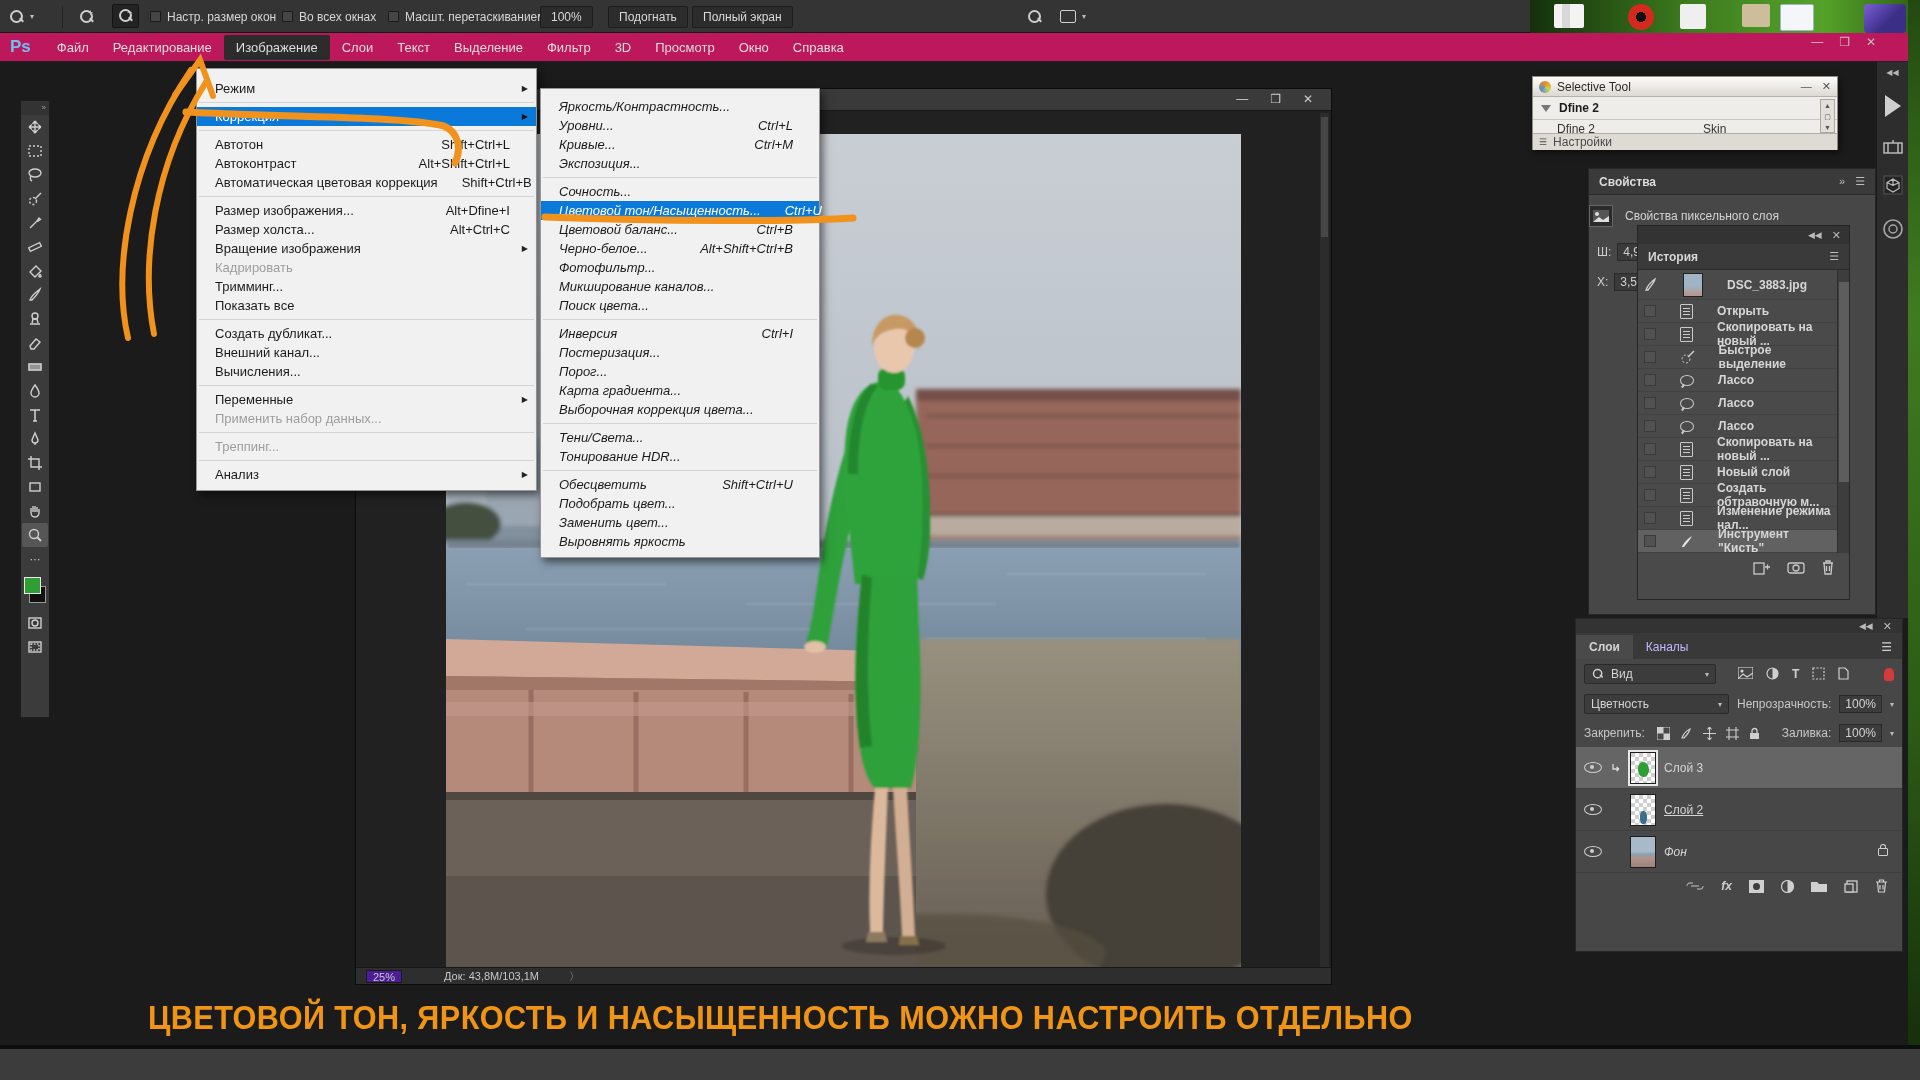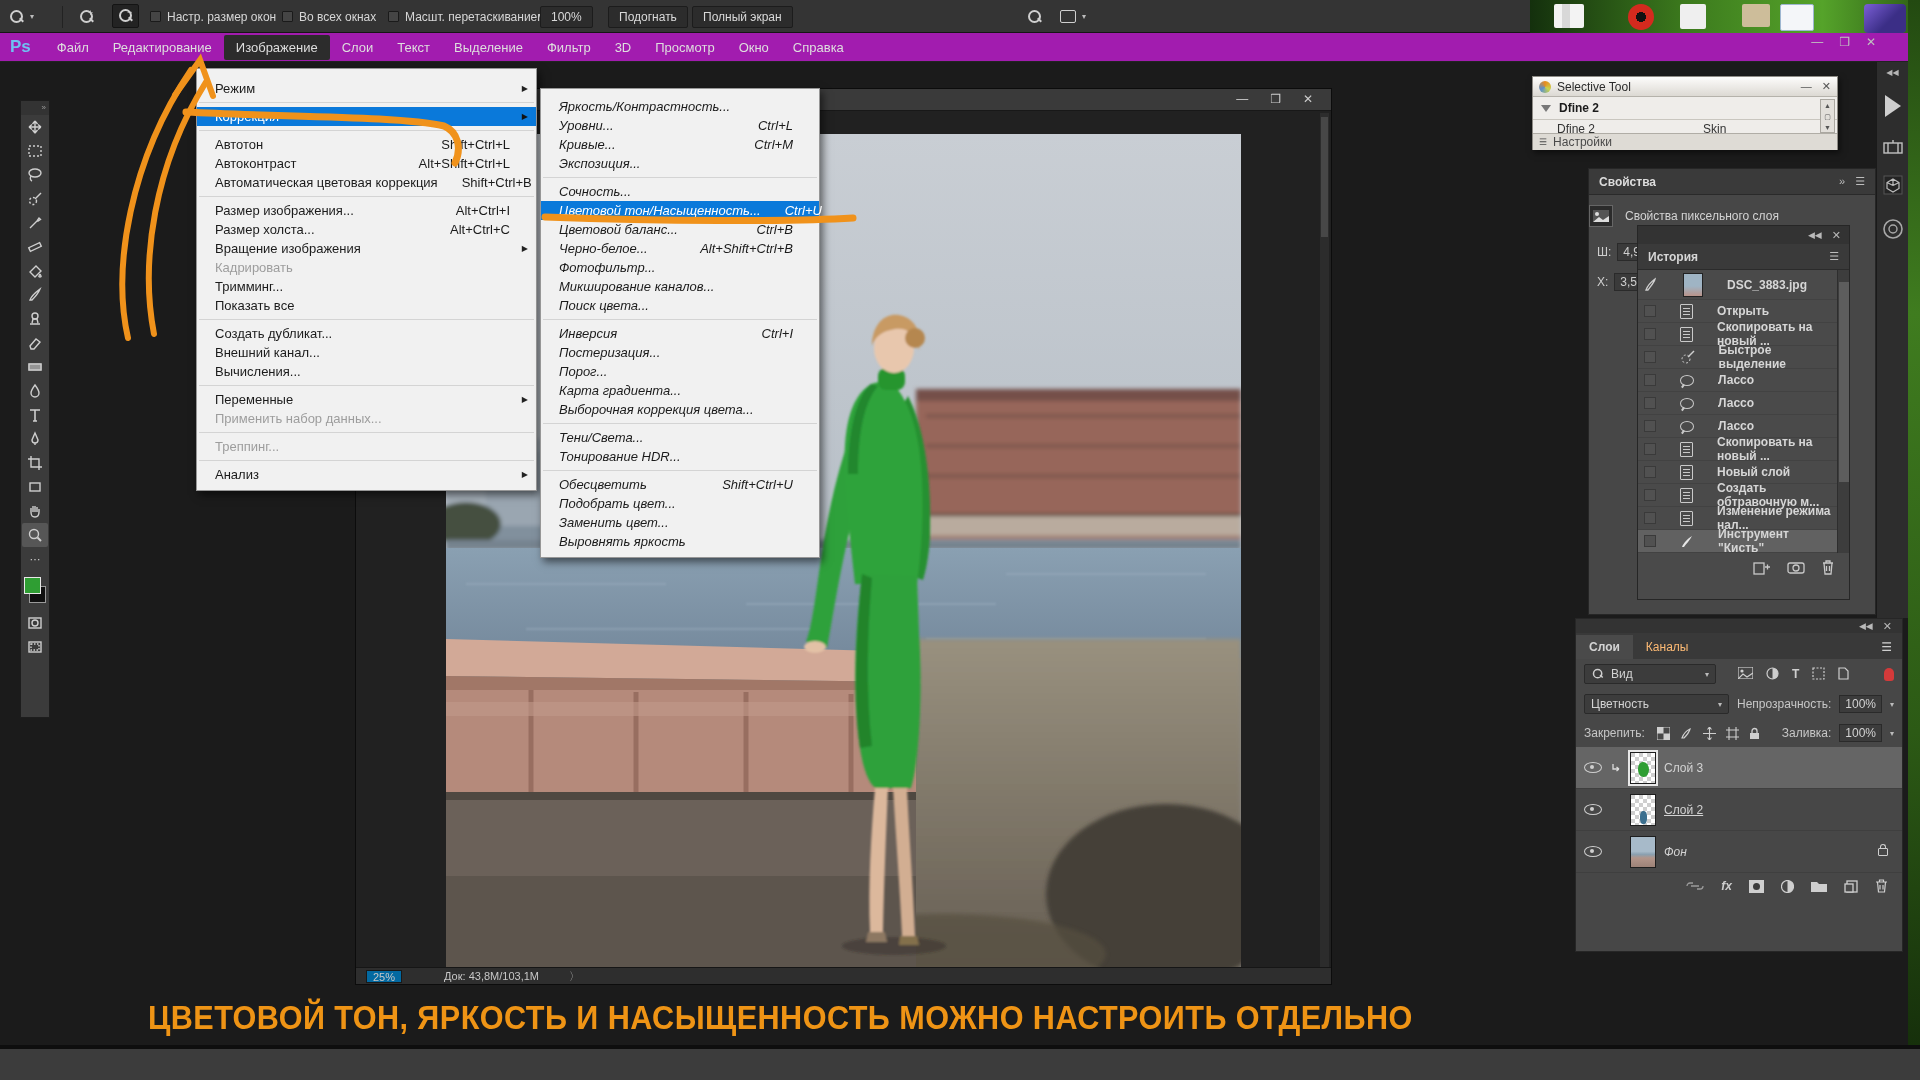--- a/index.html
+++ b/index.html
@@ -19,21 +19,21 @@
   .ob-btn { background:#2c2c2c; border:1px solid #1c1c1c; border-radius:2px; padding:3px 10px; color:#d9d9d9; }
   .ob-pressed { background:#232323; border:1px solid #141414; border-radius:2px; padding:2px 6px; }
   .chk { width:11px; height:11px; border:1px solid #1a1a1a; background:#454545; display:inline-block; border-radius:1px; }
   .vline { width:1px; height:22px; background:#222; }
   .mag { position:relative; width:14px; height:14px; }
   .mag:before { content:""; position:absolute; left:0; top:0; width:9px; height:9px; border:2px solid #cfcfcf; border-radius:50%; }
   .mag:after { content:""; position:absolute; left:9px; top:9px; width:5px; height:2px; background:#cfcfcf; transform:rotate(45deg); }
   .chev { font-size:8px; color:#bbb; }
 
   
-  .menu-bar { left:0; top:33px; width:1908px; height:29px; background:#a21caf; border-bottom:1px solid #222; color:#dedede; font-size:13px; display:flex; align-items:center; }
+  .menu-bar { left:0; top:33px; width:1908px; height:29px; background:#be185d; border-bottom:1px solid #222; color:#dedede; font-size:13px; display:flex; align-items:center; }
   .ps-logo { color:#6fc0f2; font-weight:bold; font-size:17px; margin:0 14px 0 10px; }
   .mb-item { padding:5px 12px; }
   .mb-active { background:#2c2c2c; border-radius:2px; }
   .win-ctrls { position:absolute; right:32px; top:2px; display:flex; gap:16px; color:#c0c0c0; font-size:12px; }
 
   
   .menu-pane { background:#f1f1f1; border:1px solid #979797; box-shadow:3px 4px 8px rgba(0,0,0,.55); color:#1b1b1b; font-size:13px; padding:10px 0 6px 0; z-index:50; }
   .menu-pane.sub { padding-top:8px; }
   .mrow { position:relative; height:19px; display:flex; align-items:center; padding:0 26px 0 18px; white-space:nowrap; }
   .sub .mrow { height:19px; }
@@ -54,21 +54,21 @@
   .swatch-fg { width:17px; height:17px; background:#2f9e33; border:1px solid #e8e8e8; position:relative; z-index:2; margin-top:6px; align-self:flex-start; margin-left:3px; }
   .swatch-bg { width:17px; height:17px; background:#101010; border:1px solid #9a9a9a; margin-top:-8px; align-self:flex-end; margin-right:3px; }
 
   
   .doc-win { left:355px; top:88px; width:977px; height:897px; background:#212121; border:1px solid #0c0c0c; z-index:5; }
   .doc-title { position:absolute; left:0; top:0; width:100%; height:22px; background:#3a3a3a; border-bottom:1px solid #181818; }
   .doc-ctrls { position:absolute; right:18px; top:3px; display:flex; gap:22px; color:#cdcdcd; font-size:12px; }
   .doc-scroll { position:absolute; right:2px; top:24px; width:9px; height:856px; background:#2c2c2c; }
   .doc-scroll .thumb { position:absolute; left:1px; top:4px; width:7px; height:120px; background:#474747; }
   .doc-status { position:absolute; left:0; bottom:0; width:100%; height:17px; background:#2e2e2e; border-top:1px solid #161616; color:#c7c7c7; font-size:11px; display:flex; align-items:center; }
-  .zoom-box { margin-left:10px; background:#0369a1; border:1px solid #191919; padding:0 6px; height:13px; line-height:13px; }
+  .zoom-box { margin-left:10px; background:#4c1d95; border:1px solid #191919; padding:0 6px; height:13px; line-height:13px; }
   .doc-info { margin-left:42px; }
   .canvas-wrap { position:absolute; left:90px; top:45px; width:795px; height:835px; background:#888; }
   .canvas-wrap svg { display:block; }
 
   
   .sel-win { left:1532px; top:76px; width:306px; height:74px; background:#efedea; border:1px solid #8e8b85; box-shadow:2px 3px 6px rgba(0,0,0,.5); z-index:30; font-size:12px; color:#2b2b2b; }
   .sel-title { height:20px; background:linear-gradient(180deg,#fdfcfb,#dcd9d3); border-bottom:1px solid #b5b2ab; display:flex; align-items:center; padding:0 6px; gap:6px; }
   .sel-swirl { width:12px; height:12px; border-radius:50%; background:conic-gradient(#e88b1e,#c8d44a,#5a8fd0,#e88b1e); }
   .sel-ctrl { margin-left:auto; display:flex; gap:10px; color:#555; font-size:11px; }
   .sel-body { position:relative; height:53px; overflow:hidden; }
@@ -110,21 +110,21 @@
   .doc-ic { width:13px; height:15px; border:1.4px solid #c9c9c9; border-radius:1px; position:relative; flex:none; }
   .doc-ic:before { content:""; position:absolute; left:2px; top:3px; width:7px; height:1.2px; background:#c9c9c9; box-shadow:0 3px 0 #c9c9c9, 0 6px 0 #c9c9c9; }
   .lasso-ic { width:14px; height:11px; border:1.4px solid #c9c9c9; border-radius:50%; flex:none; position:relative; }
   .lasso-ic:after { content:""; position:absolute; left:1px; bottom:-3px; width:2px; height:4px; background:#c9c9c9; transform:rotate(35deg); }
 
   .layers { left:1575px; top:618px; width:328px; height:334px; }
   .lay-minibar { height:14px; background:#333; display:flex; justify-content:flex-end; gap:10px; align-items:center; padding:0 10px; color:#b9b9b9; font-size:9px; }
   .lay-tabs { height:26px; background:#393939; display:flex; align-items:flex-end; }
   .lay-tab { padding:5px 13px; }
   .lay-tab.on { background:#4a4a4a; font-weight:bold; }
-  .lay-tab.off { color:#fdba74; }
+  .lay-tab.off { color:#c4b5fd; }
   .lay-row { display:flex; align-items:center; gap:8px; padding:5px 8px; }
   .dd { background:#3c3c3c; border:1px solid #2a2a2a; border-radius:2px; display:flex; align-items:center; gap:6px; padding:2px 6px; }
   .lay-icons { display:flex; gap:13px; margin-left:14px; color:#cfcfcf; font-size:12px; }
   .red-dot { width:10px; height:13px; background:#d43a3a; border-radius:5px 5px 3px 3px; margin-left:auto; }
   .small-lbl { color:#c7c7c7; }
   .pctbox { background:#3c3c3c; border:1px solid #2a2a2a; padding:1px 5px; }
   .layer-item { height:42px; display:flex; align-items:center; gap:8px; padding:0 8px; border-bottom:1px solid #3f3f3f; }
   .layer-item.sel { background:#656565; }
   .eye { width:18px; height:11px; border:1.4px solid #cfcfcf; border-radius:50%; position:relative; flex:none; }
   .eye:after { content:""; position:absolute; left:5px; top:2px; width:4px; height:4px; background:#cfcfcf; border-radius:50%; }
@@ -458,21 +458,21 @@
         <span class="ml">Автоконтраст</span>
         <span class="ms">Alt+Shift+Ctrl+L</span>
       </div>
     <div class="mrow">
         <span class="ml">Автоматическая цветовая коррекция</span>
         <span class="ms">Shift+Ctrl+B</span>
       </div>
     <div class="msep"></div>
     <div class="mrow">
         <span class="ml">Размер изображения...</span>
-        <span class="ms">Alt+Ctrl+I</span>
+        <span class="ms">Alt+Dfine+I</span>
       </div>
     <div class="mrow">
         <span class="ml">Размер холста...</span>
         <span class="ms">Alt+Ctrl+C</span>
       </div>
     <div class="mrow">
         <span class="ml">Вращение изображения</span>
         <span class="arr">▶</span>
       </div>
     <div class="mrow dis">

